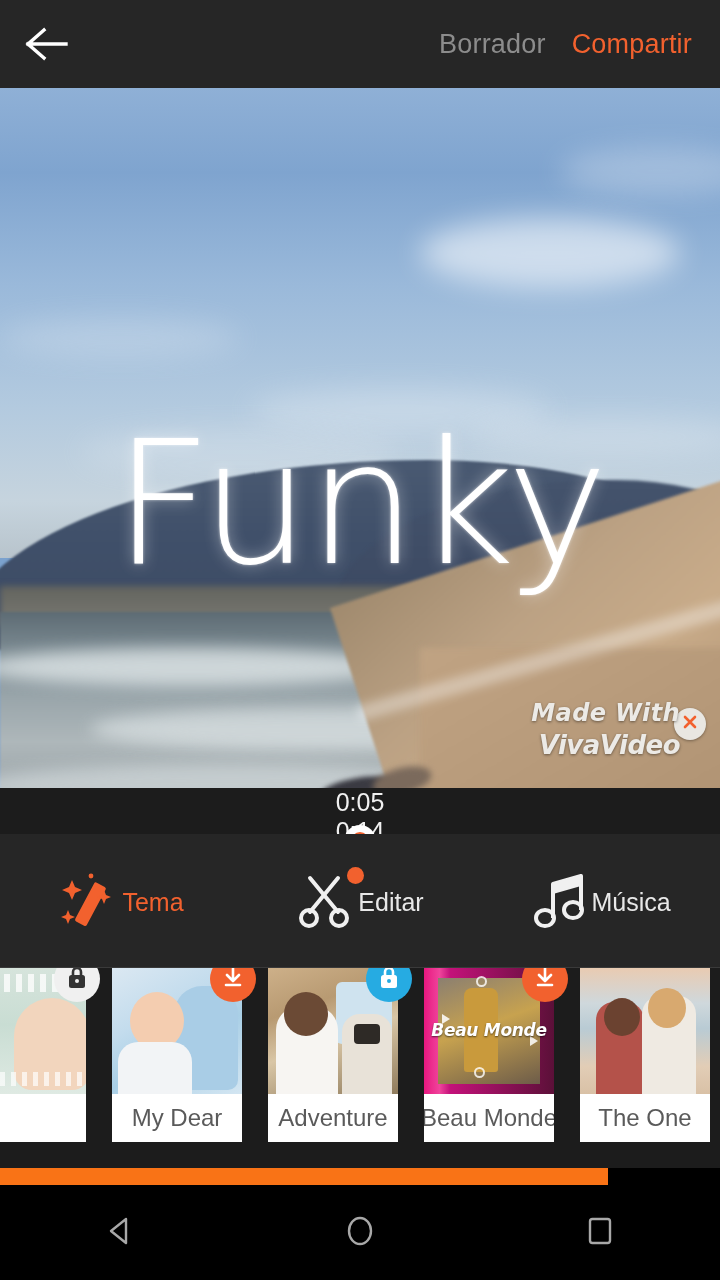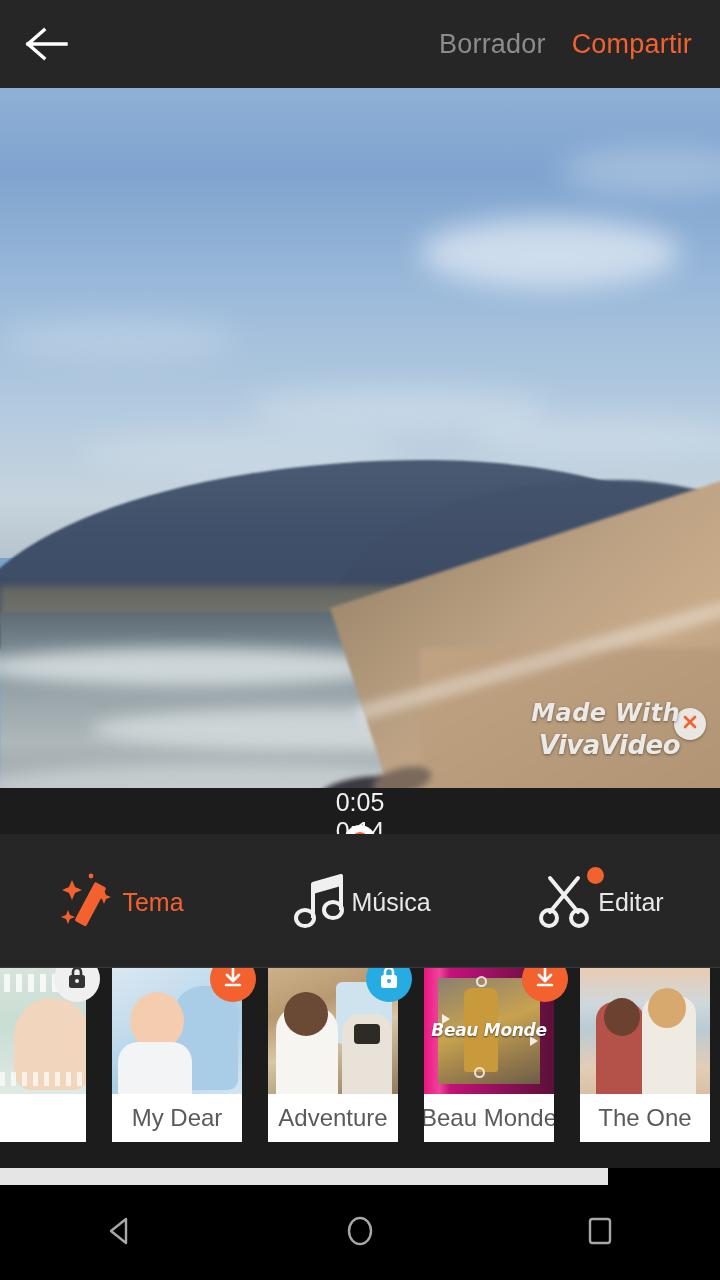--- a/index.html
+++ b/index.html
@@ -2,21 +2,21 @@
 <html><head>
 <meta charset="utf-8">
 <style>
   * { margin:0; padding:0; box-sizing:border-box; }
   html, body {
     width:720px; height:1280px;
     background:#000;
     font-family:"Liberation Sans", sans-serif;
     overflow:hidden;
   }
-  .app { position:relative; width:608px; height:1280px; background:#e5e5e5; }
+  .app { position:relative; width:608px; height:1280px; background:#f97316; }
 
   
   .topbar {
     position:absolute; left:0; top:0; width:720px; height:88px;
     background:#262626; display:flex; align-items:center;
   }
   .back-btn { width:92px; height:88px; display:flex; align-items:center; justify-content:center; cursor:pointer; }
   .back-btn svg { display:block; }
   .topbar-spacer { flex:1; }
   .draft-label {
@@ -278,20 +278,21 @@
     <div class="water"></div>
     <div class="foam f1"></div>
     <div class="foam f2"></div>
     <div class="foam f3"></div>
     <div class="sand"></div>
     <div class="sand2"></div>
     <div class="sandedge"></div>
     <div class="person"></div>
     <div class="person2"></div>
 
+    <div class="funky-title">Funky</div>
 
     <div class="wm-close">
       <span>
         <svg width="18" height="18" viewBox="0 0 18 18">
           <path d="M4 4 L14 14 M14 4 L4 14" stroke="#f2612e" stroke-width="2.6" stroke-linecap="round"></path>
         </svg>
       </span>
     </div>
 
     <div class="watermark">
@@ -322,40 +323,40 @@
           <path d="M12 40 l2 5 l5 2 l-5 2 l-2 5 l-2 -5 l-5 -2 l5 -2 z" fill="#f2612e"></path>
           <circle cx="35" cy="6" r="2.4" fill="#f2612e"></circle>
         </svg>
       </div>
       <div class="tool-label">Tema</div>
     </div>
 
     <div class="tool">
       <div class="tool-icon">
         <svg width="62" height="62" viewBox="0 0 62 62">
+          <path d="M14 8 L42 42" stroke="#f0f0f0" stroke-width="4" stroke-linecap="round"></path>
+          <path d="M42 8 L14 42" stroke="#f0f0f0" stroke-width="4" stroke-linecap="round"></path>
+          <circle cx="13" cy="48" r="8" stroke="#f0f0f0" stroke-width="4" fill="none"></circle>
+          <circle cx="43" cy="48" r="8" stroke="#f0f0f0" stroke-width="4" fill="none"></circle>
+        </svg>
+        <span class="badge-dot"></span>
+      </div>
+      <div class="tool-label">Editar</div>
+    </div>
+
+    <div class="tool">
+      <div class="tool-icon">
+        <svg width="62" height="62" viewBox="0 0 62 62">
           <path d="M24 48 V14 L52 6 V40" stroke="#f0f0f0" stroke-width="4" fill="none" stroke-linejoin="round"></path>
           <path d="M24 14 L52 6 L52 16 L24 24 Z" fill="#f0f0f0"></path>
           <ellipse cx="16" cy="48" rx="9" ry="8" stroke="#f0f0f0" stroke-width="4" fill="none"></ellipse>
           <ellipse cx="44" cy="40" rx="9" ry="8" stroke="#f0f0f0" stroke-width="4" fill="none"></ellipse>
         </svg>
       </div>
       <div class="tool-label">Música</div>
-    </div>
-
-    <div class="tool">
-      <div class="tool-icon">
-        <svg width="62" height="62" viewBox="0 0 62 62">
-          <path d="M14 8 L42 42" stroke="#f0f0f0" stroke-width="4" stroke-linecap="round"></path>
-          <path d="M42 8 L14 42" stroke="#f0f0f0" stroke-width="4" stroke-linecap="round"></path>
-          <circle cx="13" cy="48" r="8" stroke="#f0f0f0" stroke-width="4" fill="none"></circle>
-          <circle cx="43" cy="48" r="8" stroke="#f0f0f0" stroke-width="4" fill="none"></circle>
-        </svg>
-        <span class="badge-dot"></span>
-      </div>
-      <div class="tool-label">Editar</div>
     </div>
   </div>
   <div class="divider"></div>
 
   <div class="themes">
 
     <div class="theme-item first">
       <div class="thumb-box">
         <div class="art art-love">
           <div class="lv-lace-top"></div>

